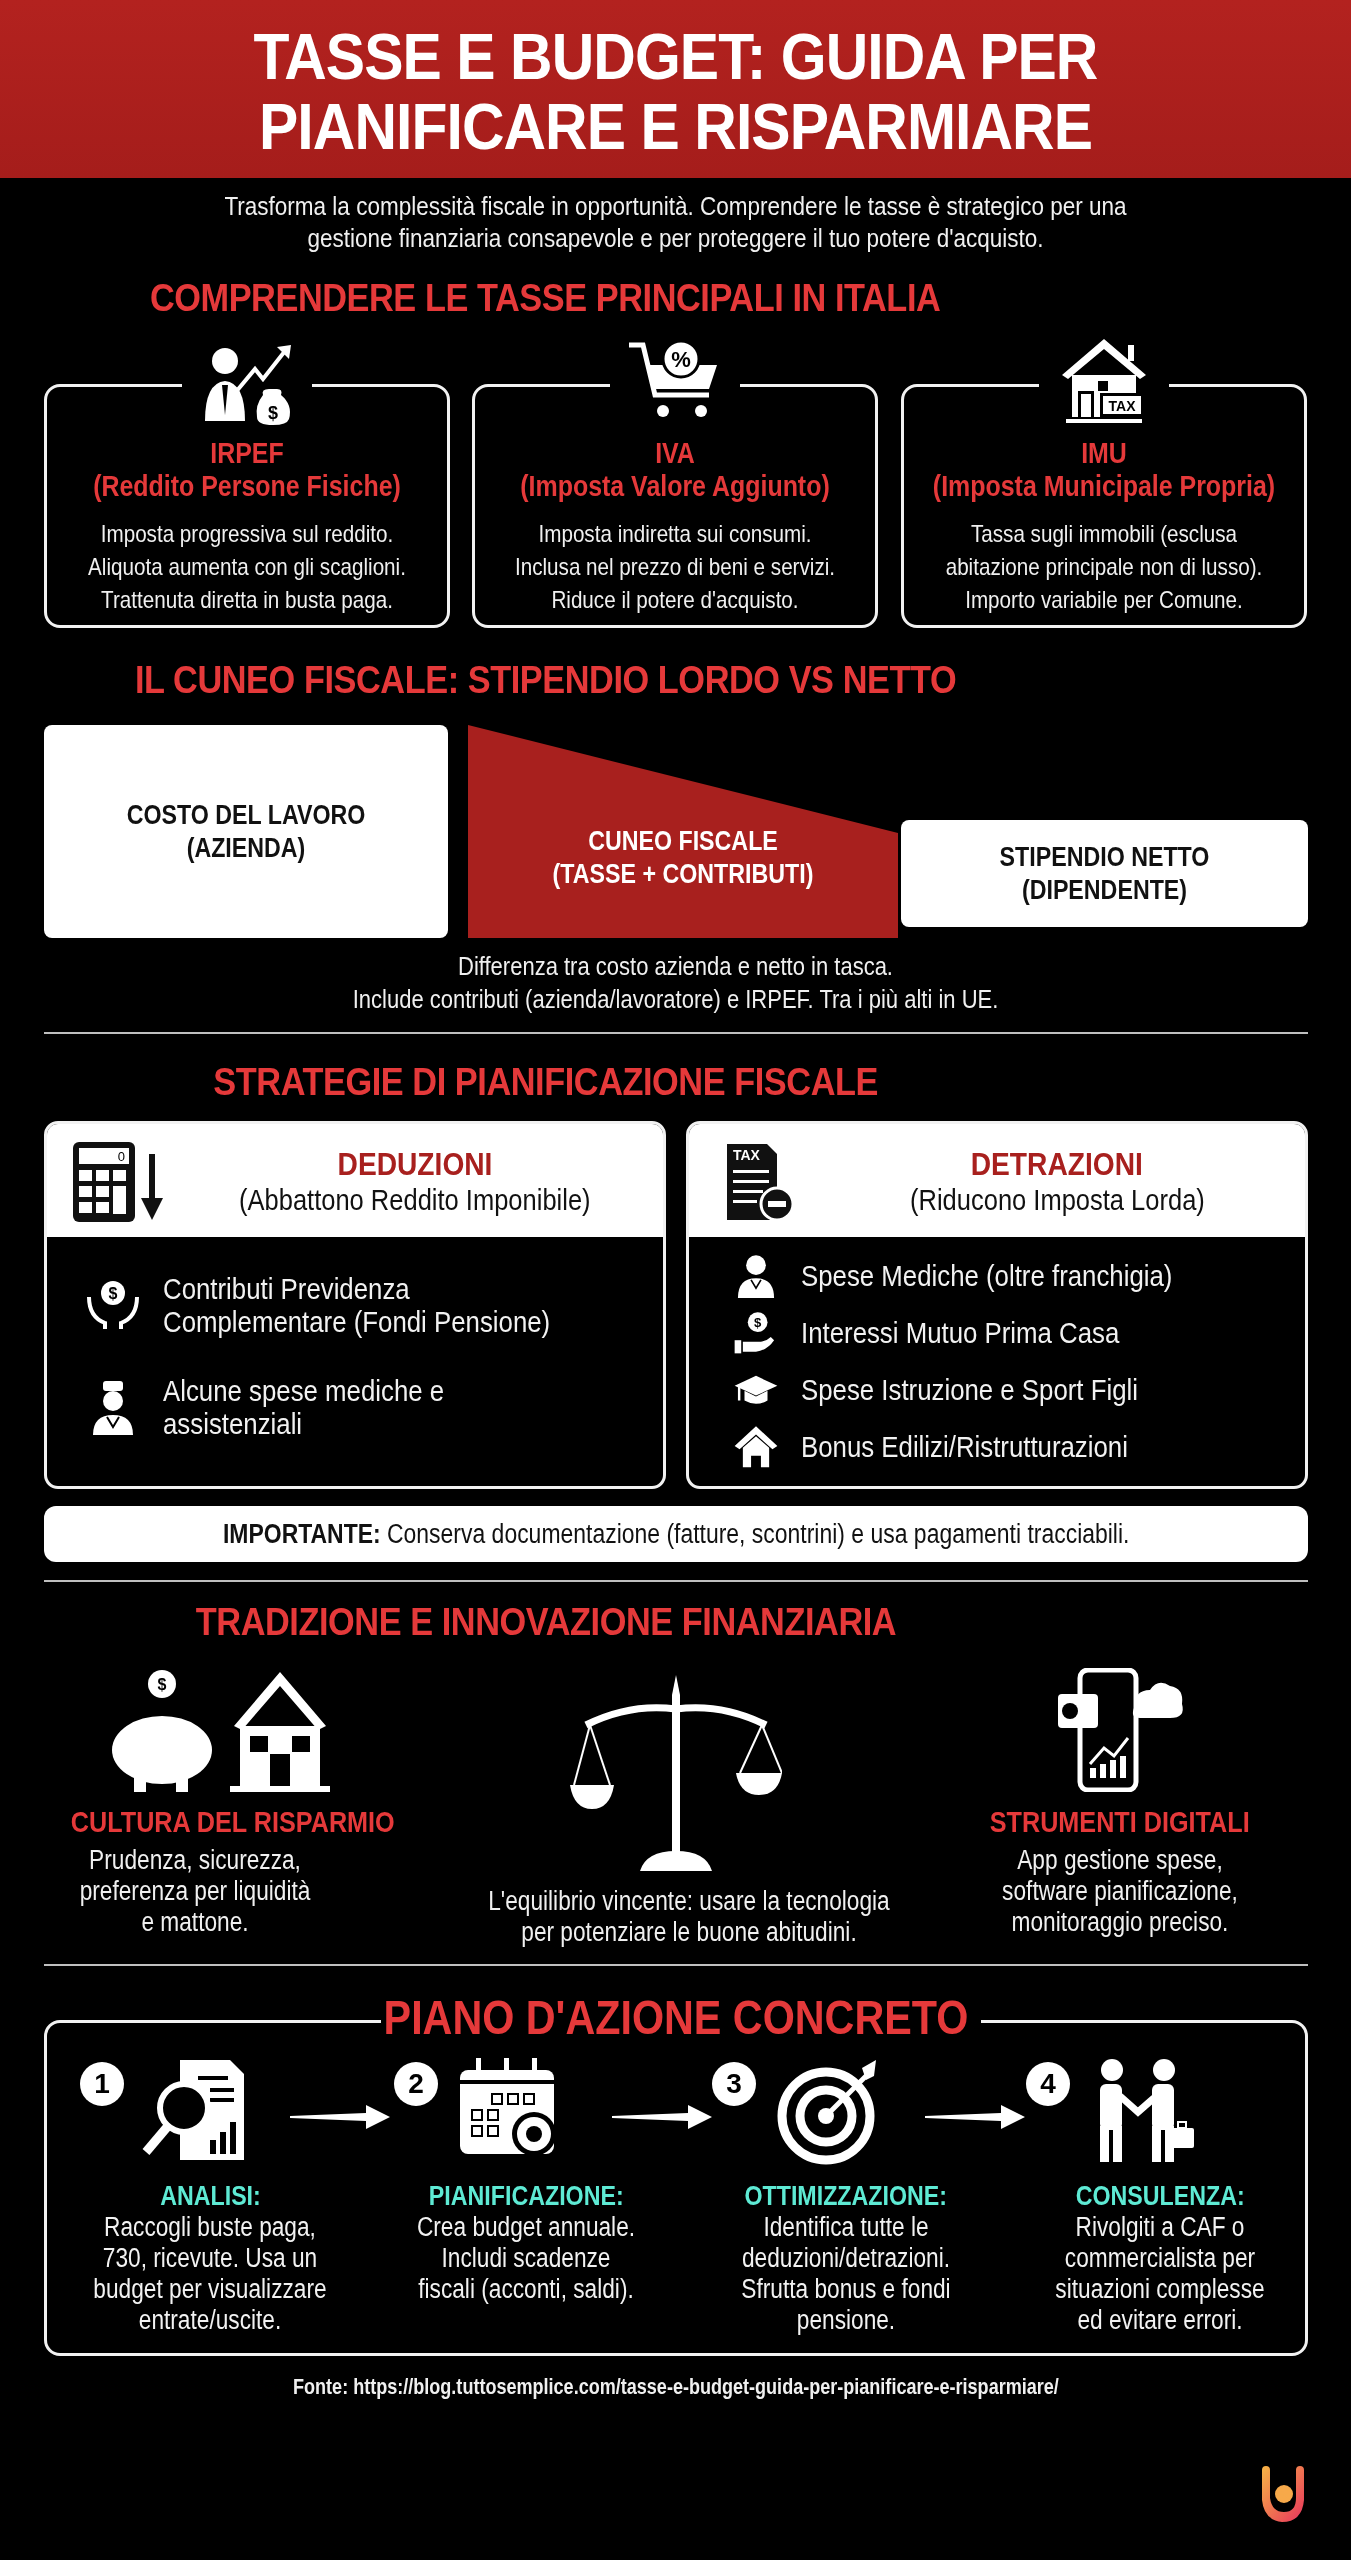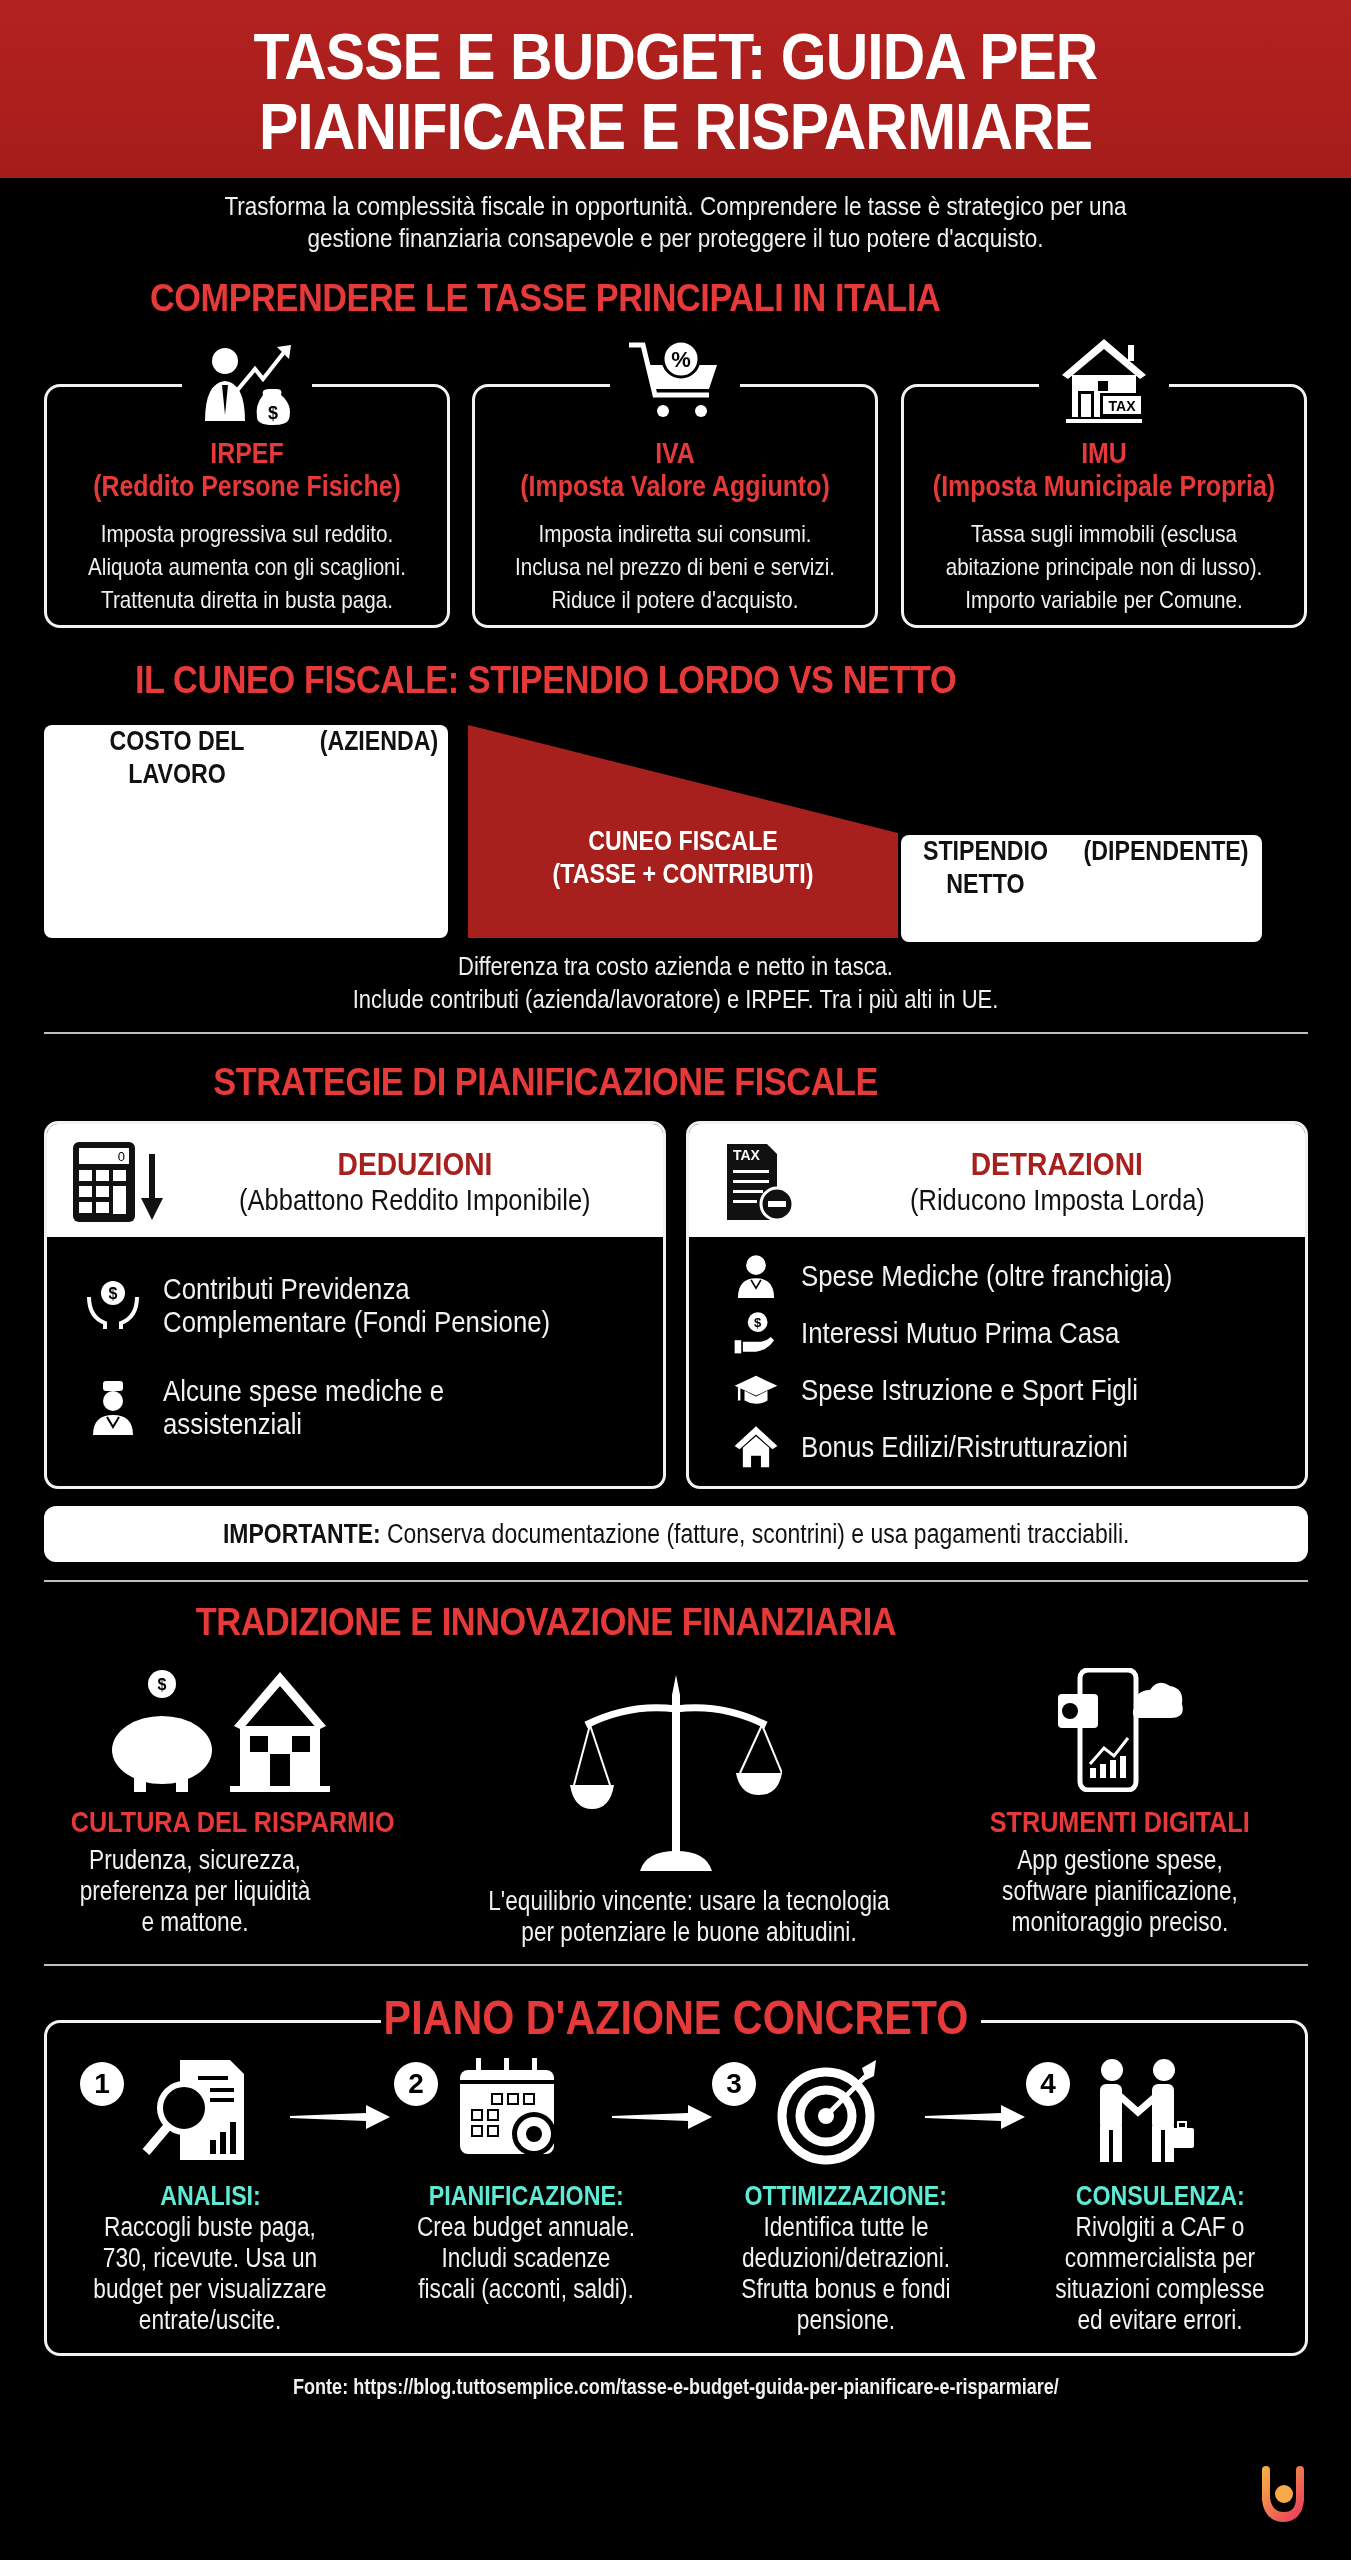--- a/index.html
+++ b/index.html
@@ -30,21 +30,21 @@
     .tax-card .name { position: absolute; top: 50px; left: 0; width: 100%; text-align: center;
       color: #e5393a; font-weight: bold; font-size: 29px; line-height: 33px; }
     .tax-card .name span { display: block; transform: scaleX(0.86); white-space: nowrap; }
     .tax-card .desc { position: absolute; top: 130px; left: 0; width: 100%; text-align: center;
       font-size: 24px; line-height: 33px; color: #f0f0f0; }
     .tax-card .desc span { display: block; transform: scaleX(0.86); white-space: nowrap; }
 
     
     .wedge { position: absolute; top: 725px; left: 44px; width: 1264px; height: 215px; }
     .w-box { position: absolute; background: #fff; color: #111; text-align: center;
-      font-weight: bold; font-size: 27px; line-height: 33px; display: flex; flex-direction: row;
+      font-weight: bold; font-size: 27px; line-height: 33px; display: flex; flex-direction: column;
       justify-content: center; border-radius: 8px; }
     .w-box span { display: block; transform: scaleX(0.86); }
     .w-red { position: absolute; left: 416px; top: 0; width: 430px; height: 215px; margin-left: 8px; }
     .w-red .lbl { position: absolute; left: 0; top: 100px; width: 100%; text-align: center;
       font-weight: bold; font-size: 27px; line-height: 33px; color: #fff; }
     .w-red .lbl span { display: block; transform: scaleX(0.86); }
     .wedge-note { position: absolute; top: 950px; left: 0; width: 1351px; text-align: center;
       font-size: 25px; line-height: 33px; color: #f0f0f0; }
     .wedge-note span { display: block; transform: scaleX(0.88); }
 
@@ -201,21 +201,21 @@
   </div>
   <div class="w-red">
     <svg width="430" height="215" style="position:absolute;left:0;top:0">
       <polygon points="0,0 430,108 430,213 0,213" fill="#a8201e"></polygon>
     </svg>
     <div class="lbl">
       <span>CUNEO FISCALE</span>
       <span>(TASSE + CONTRIBUTI)</span>
     </div>
   </div>
-  <div class="w-box" style="left:857px;top:110px;width:361px;height:107px">
+  <div class="w-box" style="left:857px;top:95px;width:407px;height:107px">
     <span>STIPENDIO NETTO</span>
     <span>(DIPENDENTE)</span>
   </div>
 </div>
 
 <div class="wedge-note">
   <span>Differenza tra costo azienda e netto in tasca.</span>
   <span>Include contributi (azienda/lavoratore) e IRPEF. Tra i più alti in UE.</span>
 </div>
 

